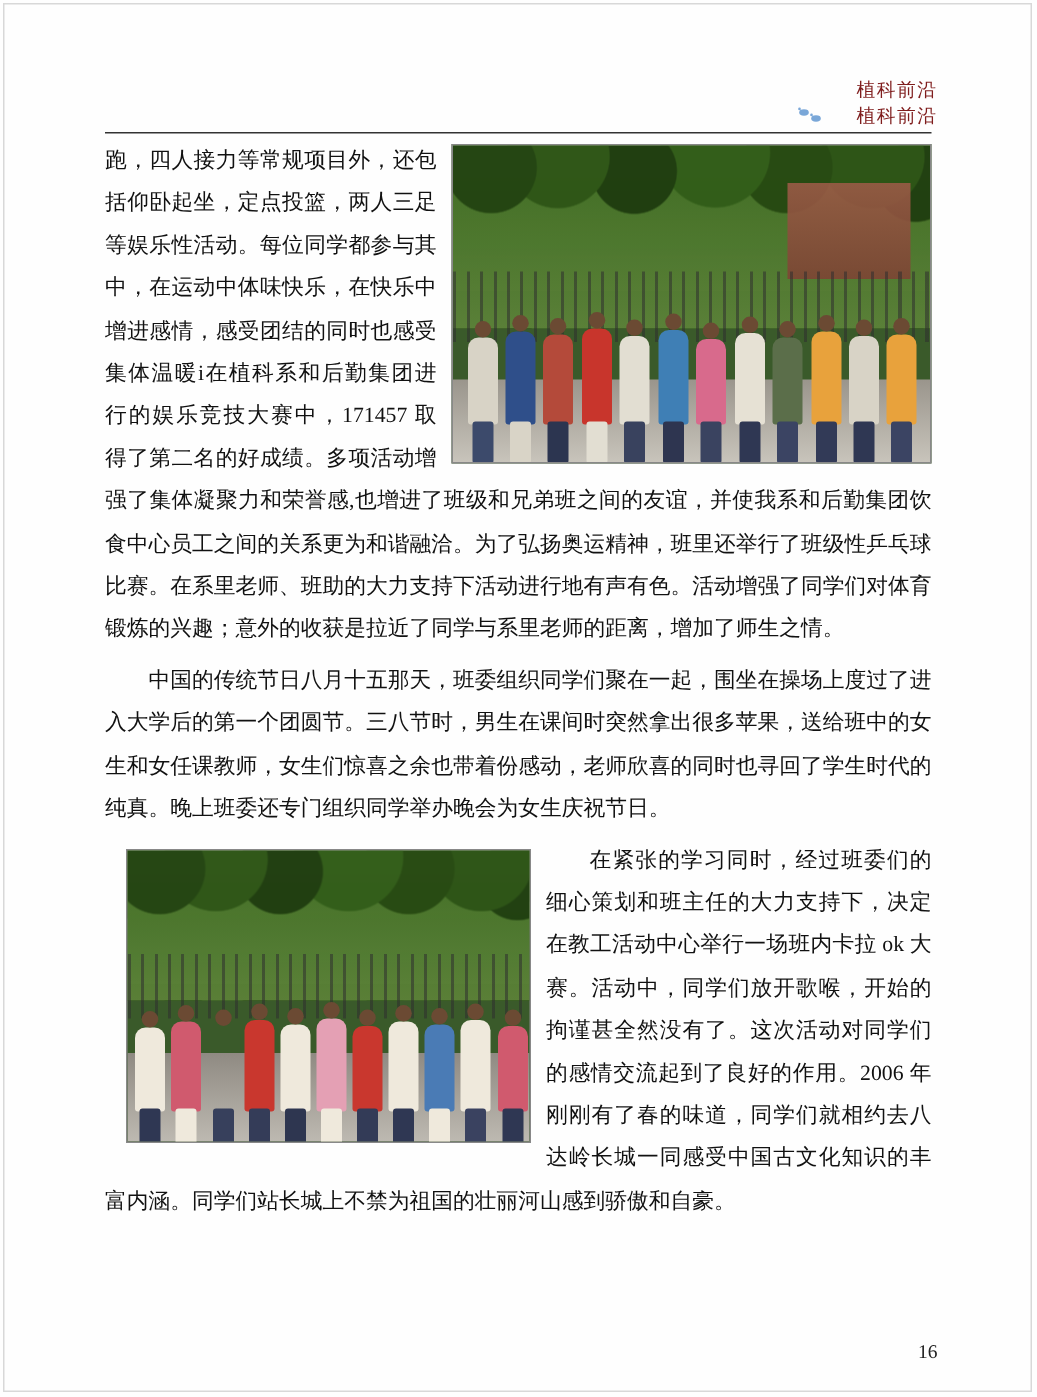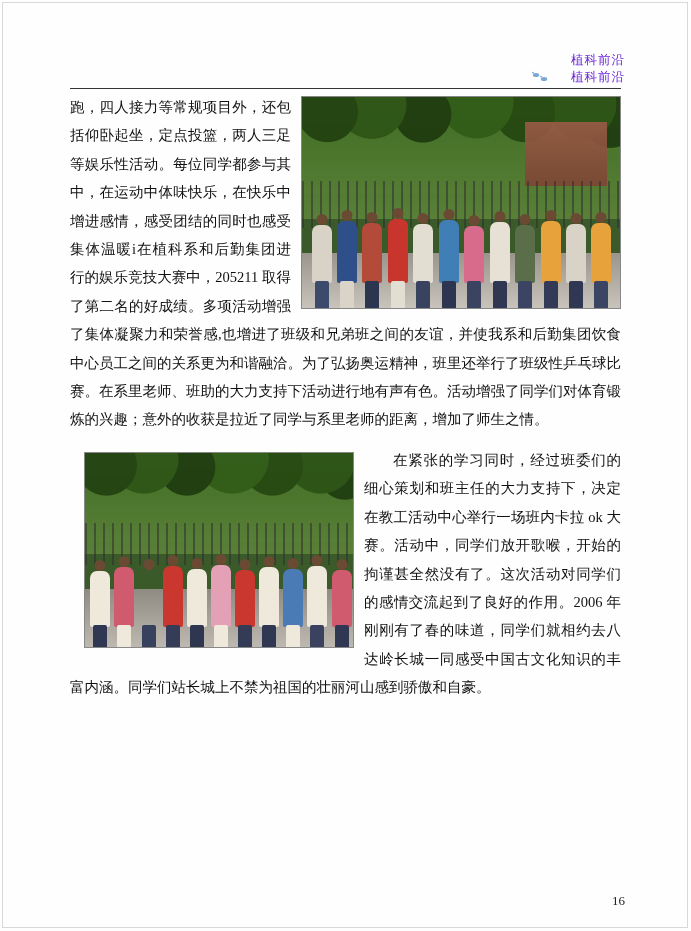--- a/index.html
+++ b/index.html
@@ -41,21 +41,21 @@
     width: 555px;
     height: 36px;
   }
   .header-texts {
     position: absolute;
     right: 0;
     top: 0;
     text-align: left;
     font-size: 12.5px;
     line-height: 17px;
-    color: #6d28d9;
+    color: #7f1d1d;
     letter-spacing: 1px;
   }
   .header-line1 {
     padding-left: 26px;
   }
   .header-line2 {
     padding-left: 26px;
   }
   .header-icon {
     position: absolute;
@@ -252,23 +252,24 @@
           <div class="person" style="left:83%;height:59px;background:#d8d3c6">
               <span class="ph-legs" style="background:#2f3753"></span>
             </div>
           <div class="person" style="left:91%;height:60px;background:#e8a23c">
               <span class="ph-legs" style="background:#3b4463"></span>
             </div>
         </div>
       </div>
     </div>
 
-    <p class="para">跑，四人接力等常规项目外，还包括仰卧起坐，定点投篮，两人三足等娱乐性活动。每位同学都参与其中，在运动中体味快乐，在快乐中增进感情，感受团结的同时也感受集体温暖i在植科系和后勤集团进行的娱乐竞技大赛中，205211 取得了第二名的好成绩。多项活动增强了集体凝聚力和荣誉感,也增进了班级和兄弟班之间的友谊，并使我系和后勤集团饮食中心员工之间的关系更为和谐融洽。为了弘扬奥运精神，班里还举行了班级性乒乓球比赛。在系里老师、班助的大力支持下活动进行地有声有色。活动增强了同学们对体育锻炼的兴趣；意外的收获是拉近了同学与系里老师的距离，增加了师生之情。</p>
+    <p class="para">跑，四人接力等常规项目外，还包括仰卧起坐，定点投篮，两人三足等娱乐性活动。每位同学都参与其中，在运动中体味快乐，在快乐中增进感情，感受团结的同时也感受集体温暖i在植科系和后勤集团进行的娱乐竞技大赛中，171457 取得了第二名的好成绩。多项活动增强了集体凝聚力和荣誉感,也增进了班级和兄弟班之间的友谊，并使我系和后勤集团饮食中心员工之间的关系更为和谐融洽。为了弘扬奥运精神，班里还举行了班级性乒乓球比赛。在系里老师、班助的大力支持下活动进行地有声有色。活动增强了同学们对体育锻炼的兴趣；意外的收获是拉近了同学与系里老师的距离，增加了师生之情。</p>
 
     <div class="para-gap"></div>
+    <p class="para indent">中国的传统节日八月十五那天，班委组织同学们聚在一起，围坐在操场上度过了进入大学后的第一个团圆节。三八节时，男生在课间时突然拿出很多苹果，送给班中的女生和女任课教师，女生们惊喜之余也带着份感动，老师欣喜的同时也寻回了学生时代的纯真。晚上班委还专门组织同学举办晚会为女生庆祝节日。</p>
 
     <div class="para-gap"></div>
 
     <div class="float-img-bottom">
       <div class="photo">
         <div class="sky" style="background:linear-gradient(#b9c8a4 0%,#8aa371 50%,#61804a 100%)"></div>
         <div class="foliage" style="height:52%"></div>
         <div class="fence" style="top:36%"></div>
         <div class="ground" style="height:30%;background:linear-gradient(#8f8a82,#bdb9b1)"></div>
         <div class="crowd" style="bottom:10%;height:58%">

